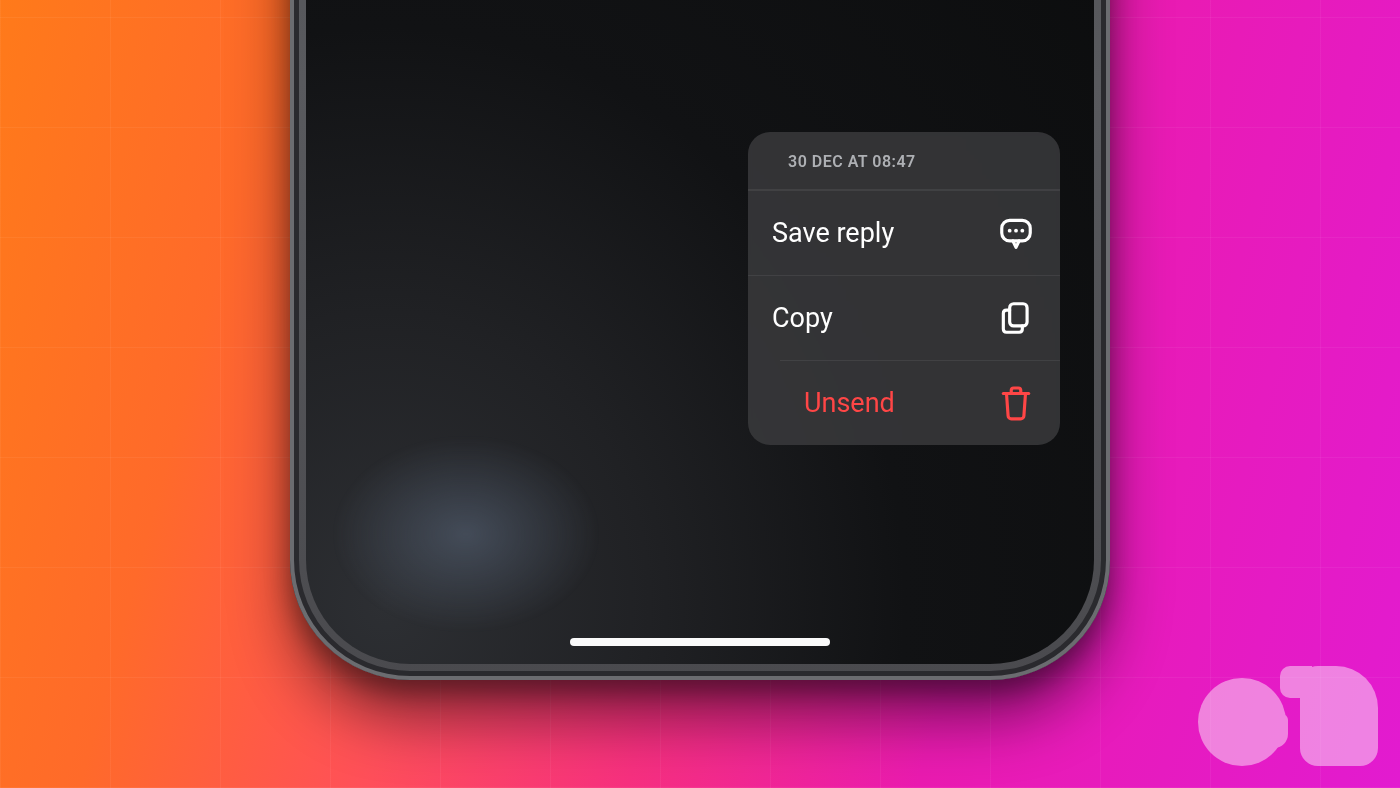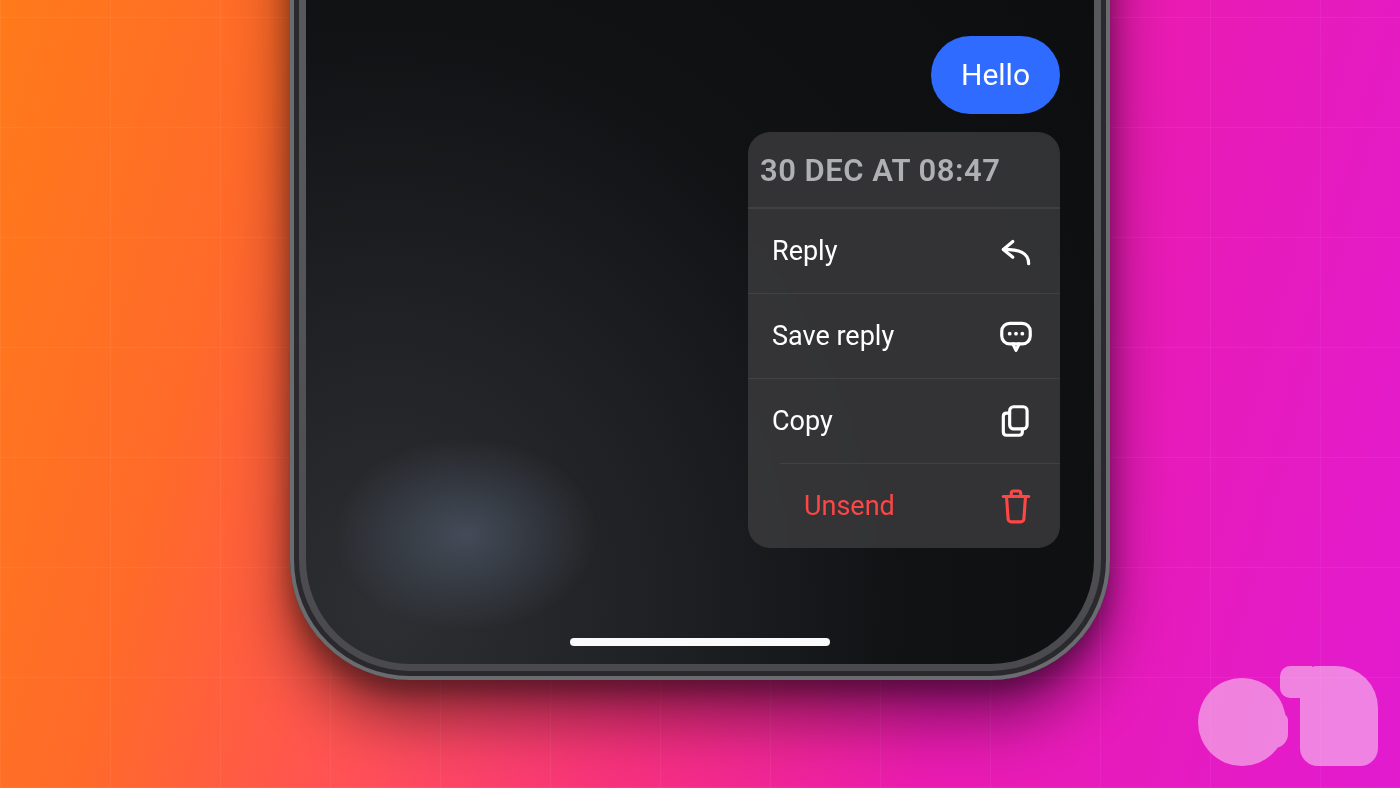--- a/index.html
+++ b/index.html
@@ -88,23 +88,23 @@
     position: absolute;
     top: 636px;   
     right: 34px;
     width: 312px;
     background: rgba(60,60,62,0.8);
     border-radius: 22px;
     overflow: hidden;
     backdrop-filter: blur(2px);
   }
   .menu-header {
-    padding: 20px 12px 18px;
+    padding: 20px 40px 18px;
     color: #aeb0b4;
-    font-size: 31px;
+    font-size: 16px;
     font-weight: 600;
     letter-spacing: 0.5px;
     border-bottom: 1px solid rgba(255,255,255,0.07);
   }
   .menu-item {
     display: flex;
     align-items: center;
     justify-content: space-between;
     padding: 22px 24px;
     font-size: 27px;
@@ -168,34 +168,24 @@
 </head>
 <body>
 
 <div class="canvas">
   <div class="pattern"></div>
 
   <div class="phone">
     <div class="screen">
       <div class="blob"></div>
 
-      <div class="bubble">Hello</div>
 
       <div class="menu">
         <div class="menu-header">30 DEC AT 08:47</div>
 
-        <div class="menu-item">
-          <span>Reply</span>
-          <span class="menu-icon">
-            <svg viewBox="0 0 48 48" fill="none" stroke="white" stroke-width="4" stroke-linecap="round" stroke-linejoin="round">
-              <path d="M20 12 L8 22 L20 32"></path>
-              <path d="M8 22 C 28 22 40 26 40 40"></path>
-            </svg>
-          </span>
-        </div>
 
         <div class="menu-item">
           <span>Save reply</span>
           <span class="menu-icon">
             <svg viewBox="0 0 48 48" fill="none" stroke="white" stroke-width="4" stroke-linecap="round" stroke-linejoin="round">
               <rect x="6" y="8" width="36" height="26" rx="10"></rect>
               <path d="M20 34 L24 42 L28 34"></path>
               <circle cx="16" cy="21" r="2.4" fill="white" stroke="none"></circle>
               <circle cx="24" cy="21" r="2.4" fill="white" stroke="none"></circle>
               <circle cx="32" cy="21" r="2.4" fill="white" stroke="none"></circle>

